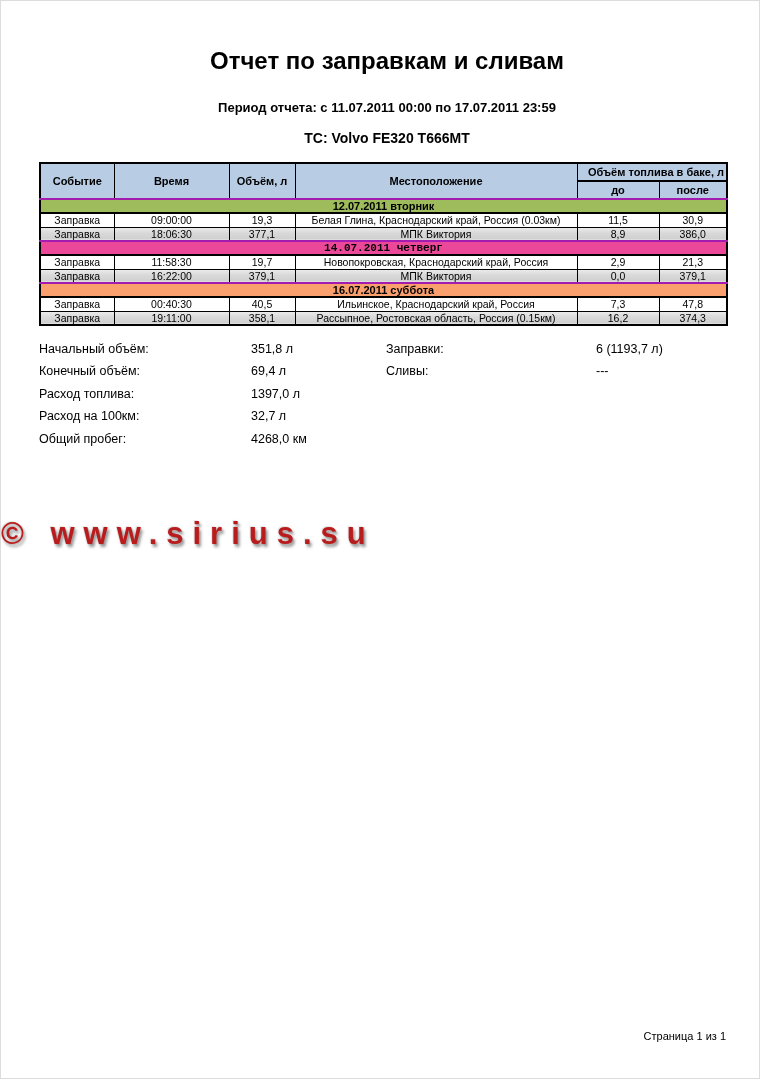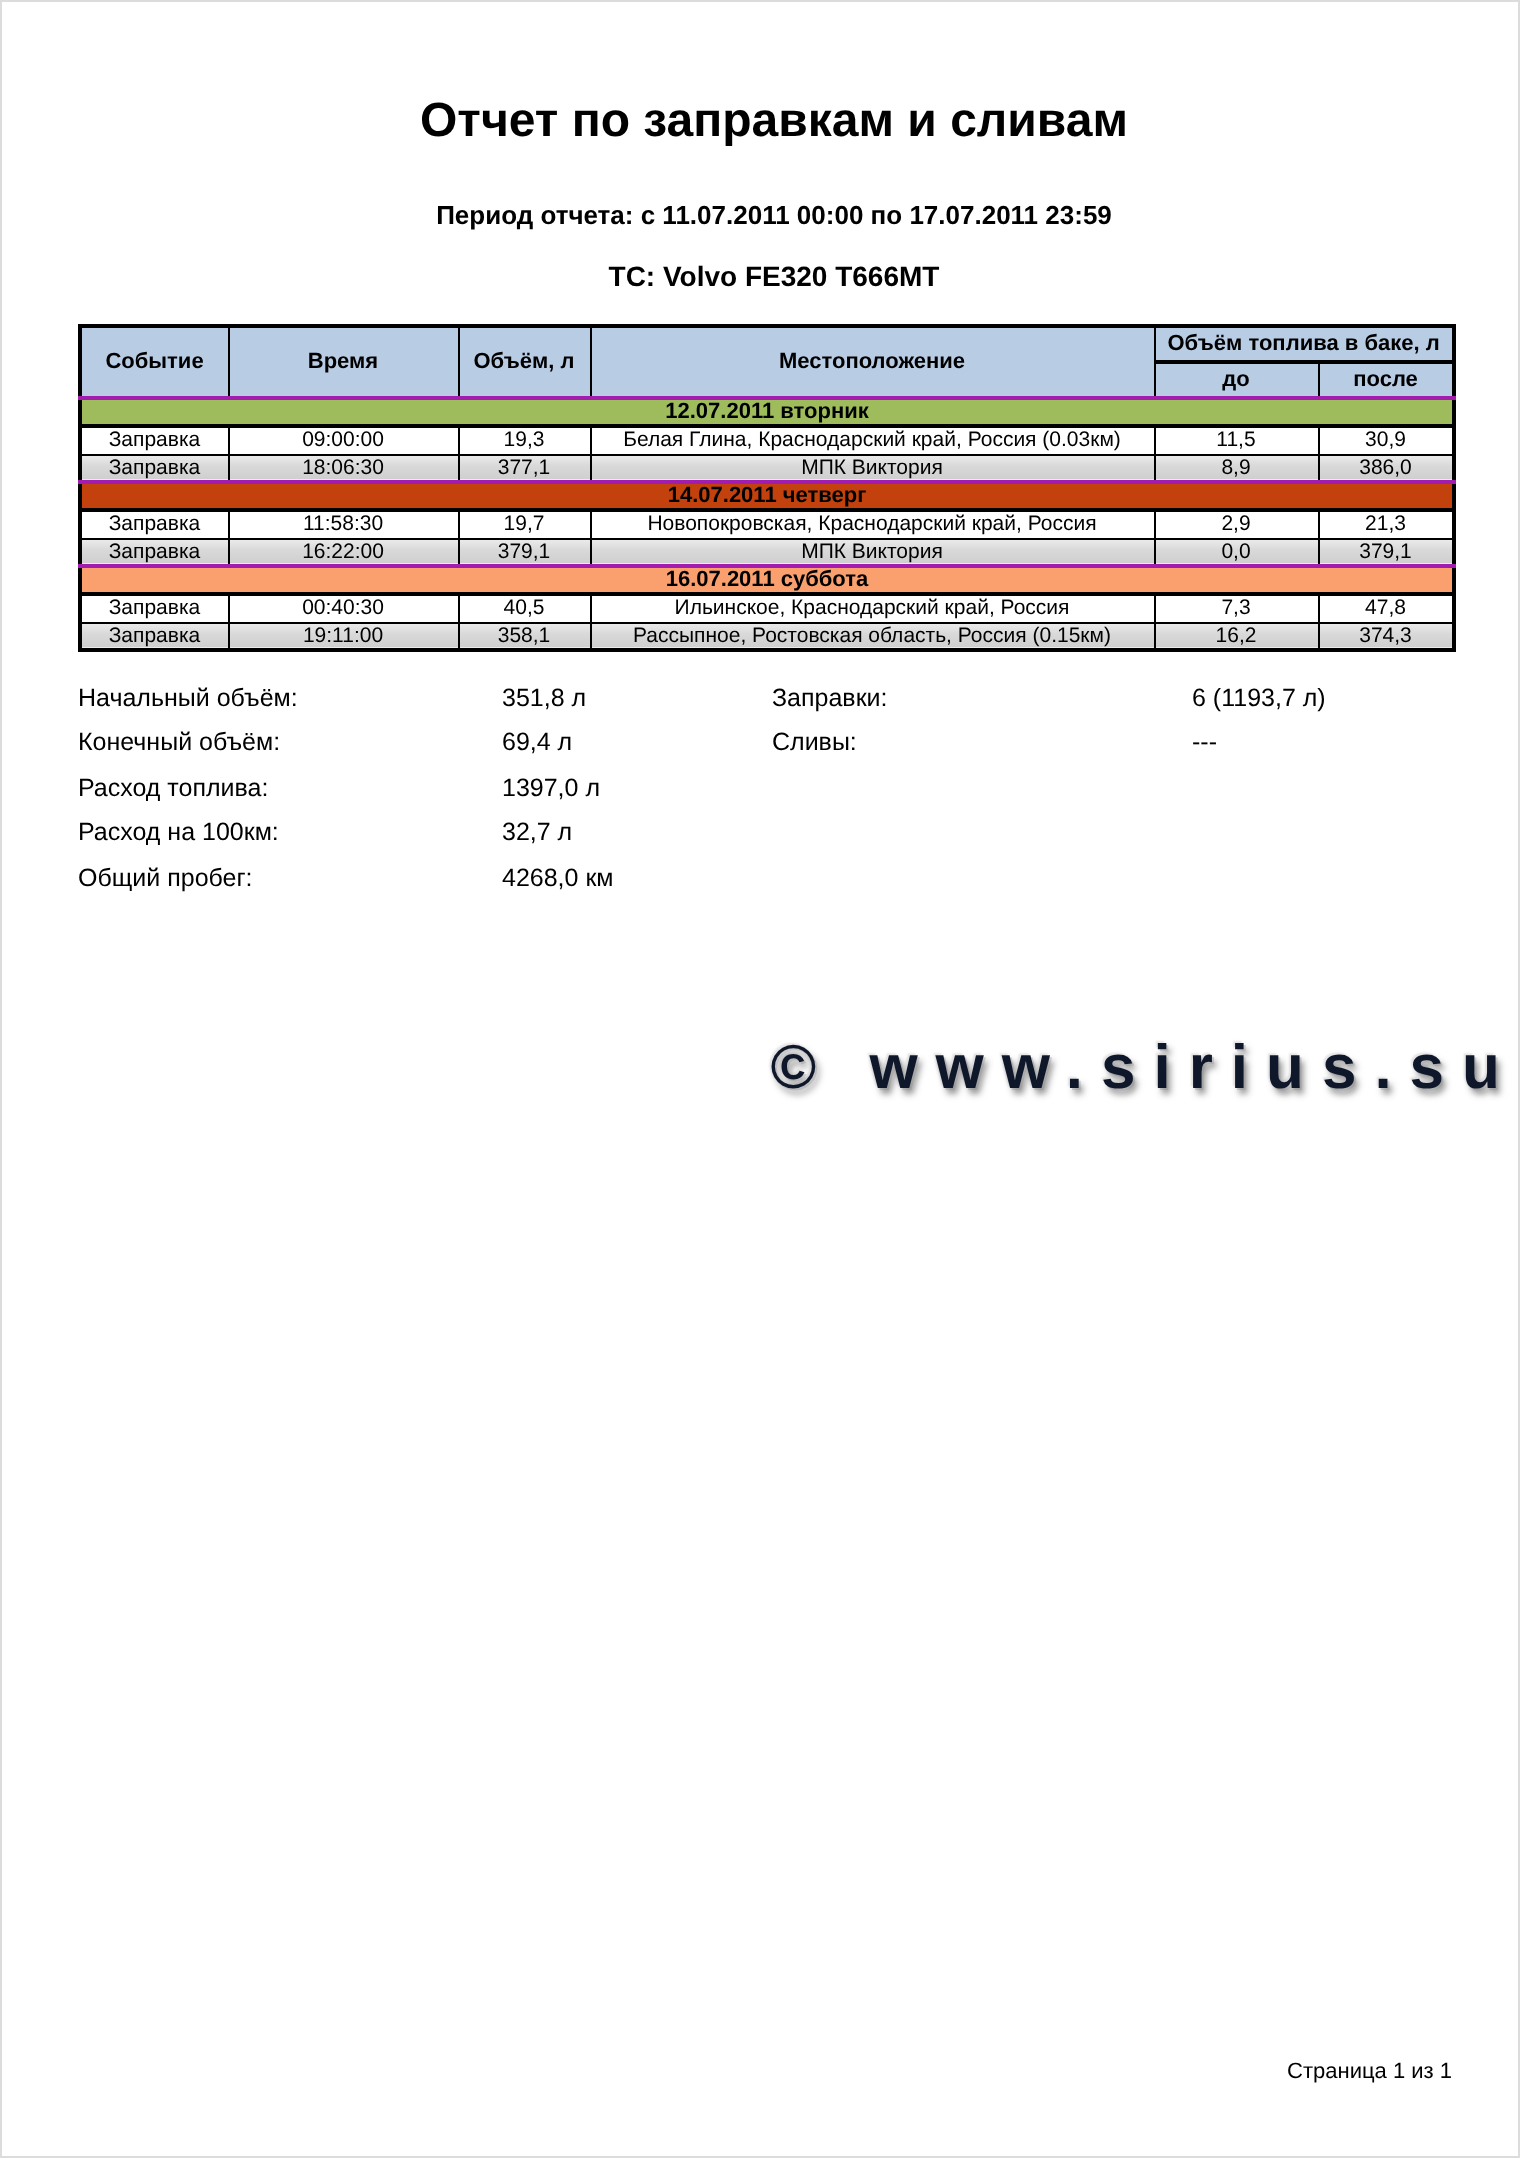--- a/index.html
+++ b/index.html
@@ -44,21 +44,21 @@
   }
   table.fuel-table th {
     background:var(--header-bg);
     border:1px solid #000;
     font-size:11px;
     font-weight:bold;
     height:18px;
     padding:0 2px;
     vertical-align:middle;
   }
-  table.fuel-table th.fuel-group-header { border-bottom:2px solid #000; }
+  table.fuel-table th.fuel-group-header { border-bottom:2px solid #000;text-align:right; }
   table.fuel-table td {
     border:1px solid #000;
     font-size:10.5px;
     text-align:center;
     height:14px;
     padding:0 4px;
     vertical-align:middle;
     white-space:nowrap;
     overflow:hidden;
   }
@@ -89,25 +89,25 @@
     display:grid;
     grid-template-columns:212px 135px 210px 1fr;
     font-size:12.5px;
     line-height:22.4px;
   }
   .summary-grid span { white-space:nowrap; }
 
   .watermark {
     position:absolute;
     top:515px; left:0; right:0;
-    text-align:right;
+    text-align:left;
     font-size:31px;
     font-weight:bold;
     letter-spacing:9px;
-    color:#0f172a;
+    color:#b91c1c;
     text-shadow:2px 3px 3px rgba(140,140,140,0.9), -1px -1px 1px rgba(225,225,225,0.9), 1px 1px 0 rgba(190,190,190,0.6);
     pointer-events:none;
   }
 
   .page-footer {
     position:absolute;
     right:33px; bottom:36px;
     font-size:11px;
   }
 </style>
@@ -156,21 +156,21 @@
           </tr>
           <tr class="data-row alt">
             <td>Заправка</td>
             <td>18:06:30</td>
             <td>377,1</td>
             <td>МПК Виктория</td>
             <td>8,9</td>
             <td>386,0</td>
           </tr>
           <tr class="group-row">
-            <td colspan="6" style="background: #c2410c;">14.07.2011 четверг</td>
+            <td colspan="6" style="background: #ec4899; font-family: Liberation Mono, monospace;">14.07.2011 четверг</td>
           </tr>
           <tr class="data-row">
             <td>Заправка</td>
             <td>11:58:30</td>
             <td>19,7</td>
             <td>Новопокровская, Краснодарский край, Россия</td>
             <td>2,9</td>
             <td>21,3</td>
           </tr>
           <tr class="data-row alt">

